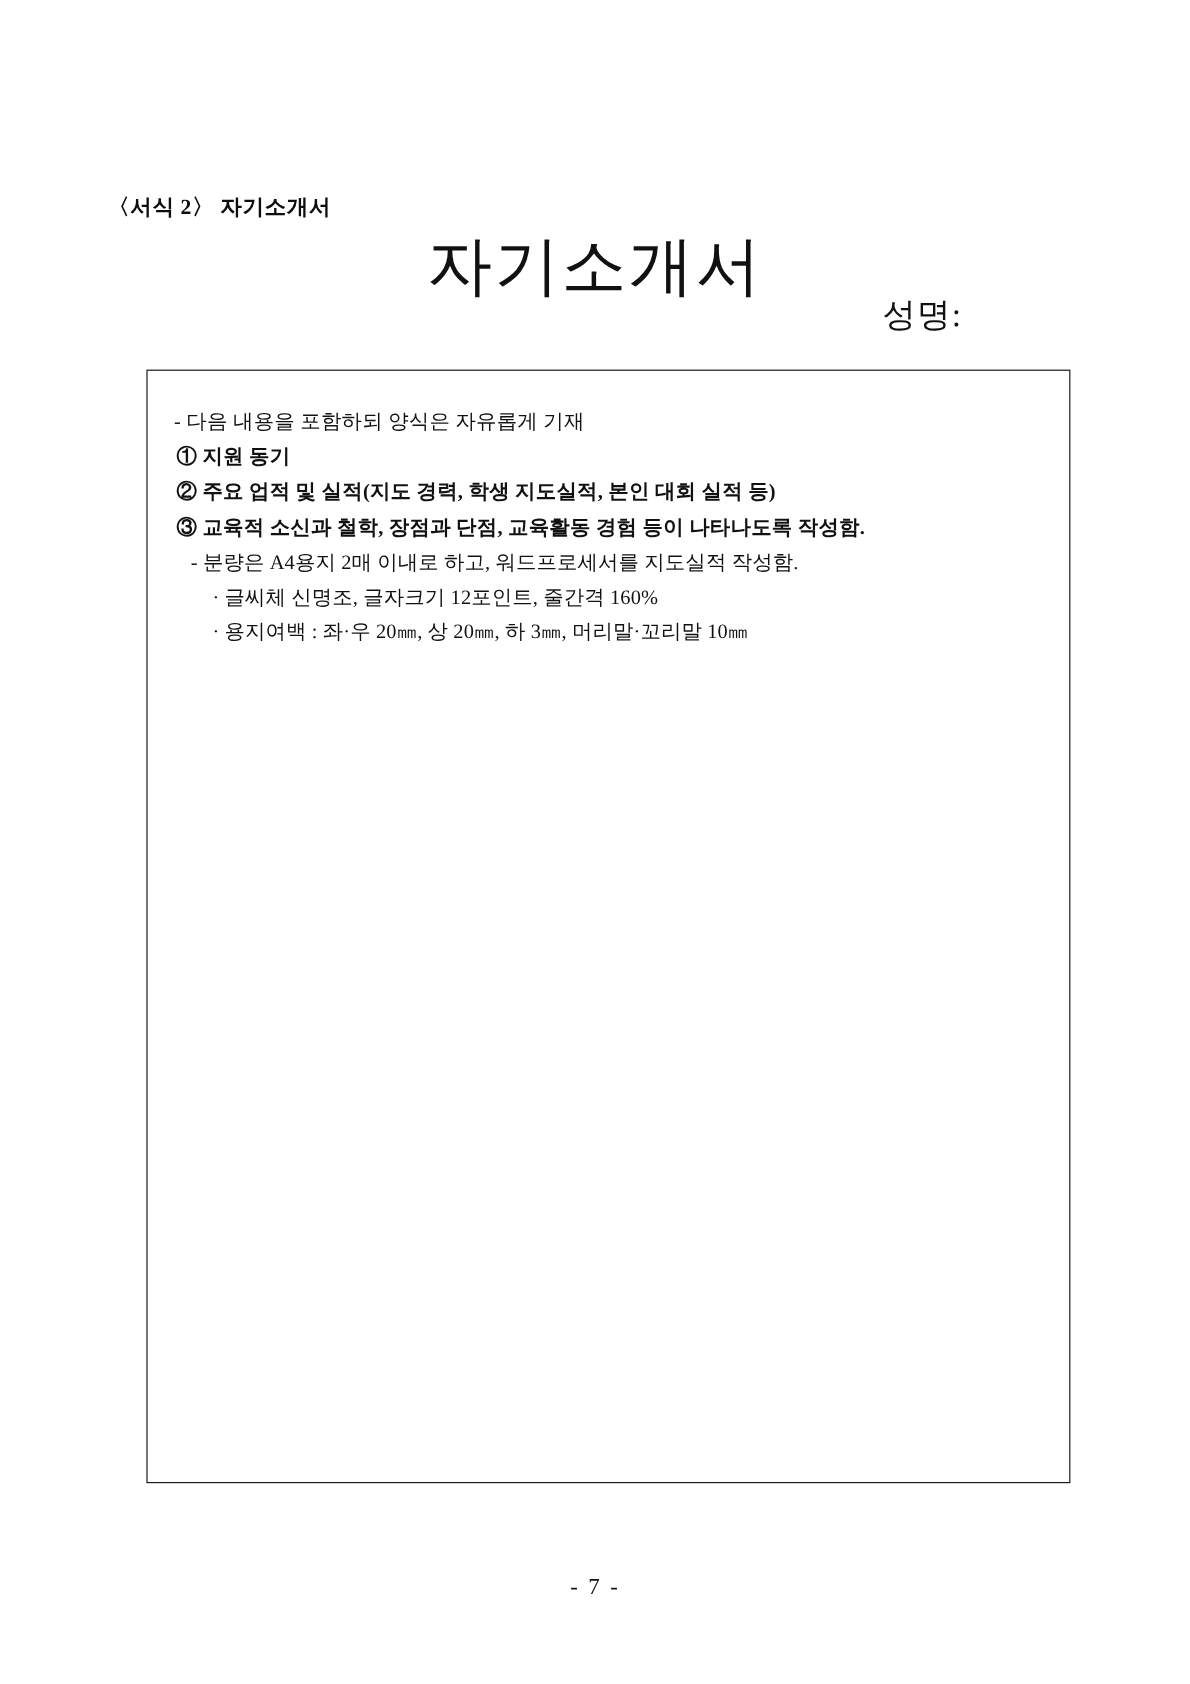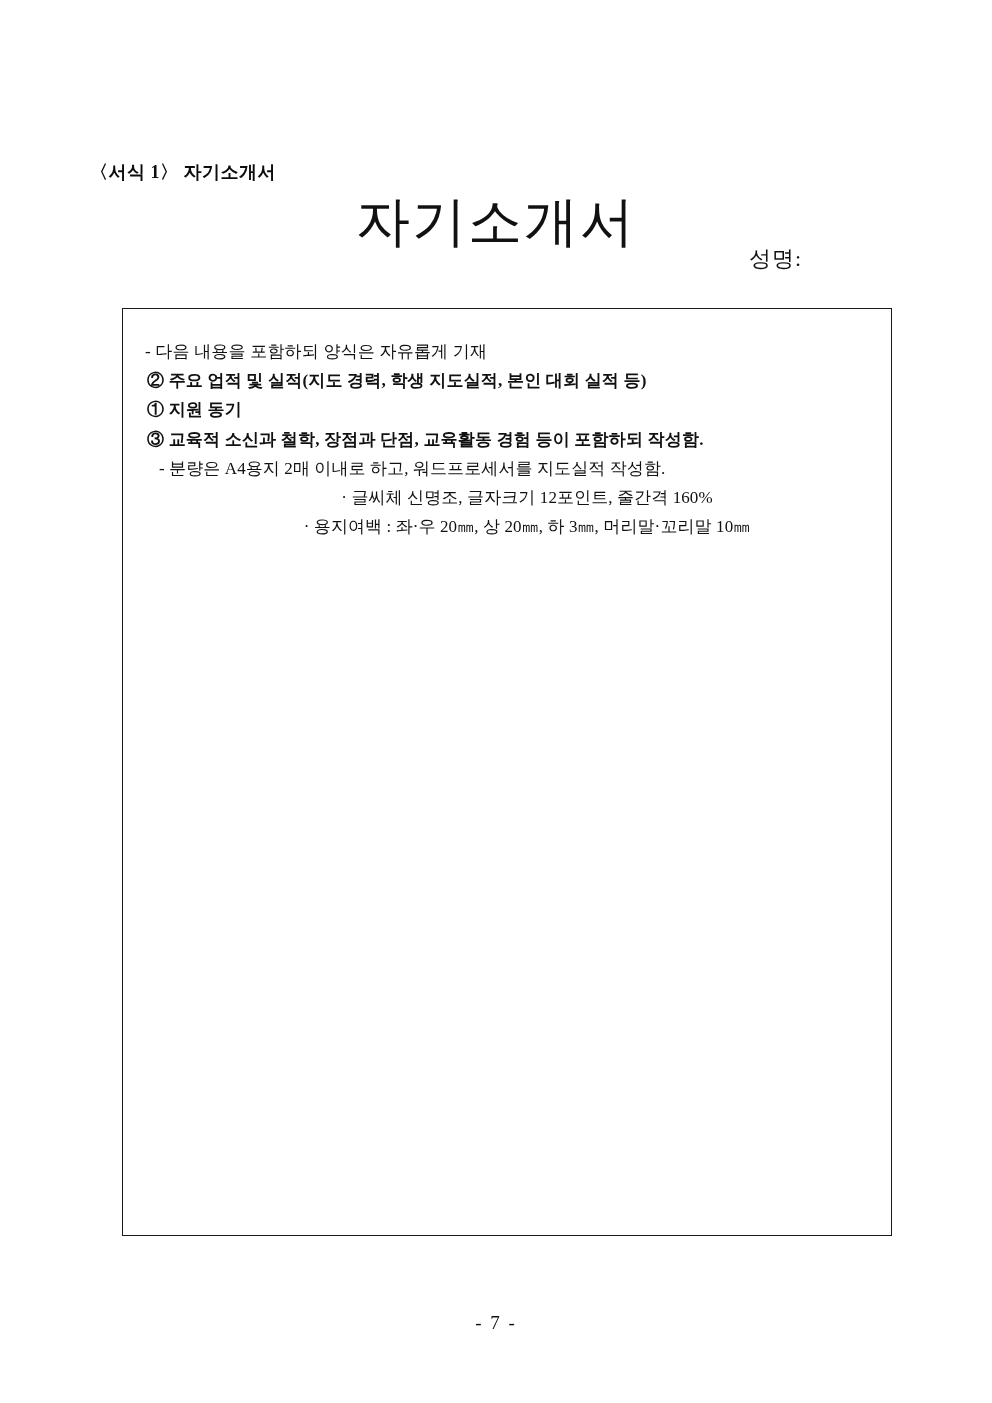--- a/index.html
+++ b/index.html
@@ -43,21 +43,21 @@
     font-size: 54px;
     font-weight: 400;
     letter-spacing: 2px;
     color: #111111;
   }
 
   .name-line {
     position: absolute;
     right: 190px;
     top: 244px;
-    font-size: 22px;
+    font-size: 28px;
     letter-spacing: 1px;
     color: #111111;
     white-space: nowrap;
   }
 
   
   .content-box {
     position: absolute;
     left: 122px;
     top: 308px;
@@ -90,52 +90,51 @@
     padding-left: 10px;
     letter-spacing: 0.2px;
   }
   .ins-line.sub-dash {
     padding-left: 22px;
     letter-spacing: 0.1px;
   }
   .ins-line.bullet {
     padding-left: 40px;
     letter-spacing: 0.1px;
-    text-align: center;
   }
 
   
   .page-number {
     position: absolute;
     left: 0;
     right: 0;
     top: 1312px;
     text-align: center;
     font-size: 19px;
     color: #111111;
     letter-spacing: 2px;
   }
 </style>
 </head>
 <body>
 
 <div class="page">
 
-  <div class="form-tag">〈서식 1〉 자기소개서</div>
+  <div class="form-tag">〈서식 2〉 자기소개서</div>
 
   <div class="doc-title">자기소개서</div>
 
   <div class="name-line">성명:</div>
 
   <div class="content-box">
     <div class="instructions">
       <div class="ins-line dash">- 다음 내용을 포함하되 양식은 자유롭게 기재</div>
+      <div class="ins-line numbered">① 지원 동기</div>
       <div class="ins-line numbered">② 주요 업적 및 실적(지도 경력, 학생 지도실적, 본인 대회 실적 등)</div>
-      <div class="ins-line numbered">① 지원 동기</div>
-      <div class="ins-line numbered">③ 교육적 소신과 철학, 장점과 단점, 교육활동 경험 등이 포함하되 작성함.</div>
+      <div class="ins-line numbered">③ 교육적 소신과 철학, 장점과 단점, 교육활동 경험 등이 나타나도록 작성함.</div>
       <div class="ins-line sub-dash">- 분량은 A4용지 2매 이내로 하고, 워드프로세서를 지도실적 작성함.</div>
       <div class="ins-line bullet">· 글씨체 신명조, 글자크기 12포인트, 줄간격 160%</div>
       <div class="ins-line bullet">· 용지여백 : 좌·우 20㎜, 상 20㎜, 하 3㎜, 머리말·꼬리말 10㎜</div>
     </div>
   </div>
 
   <div class="page-number">- 7 -</div>
 
 </div>
 

